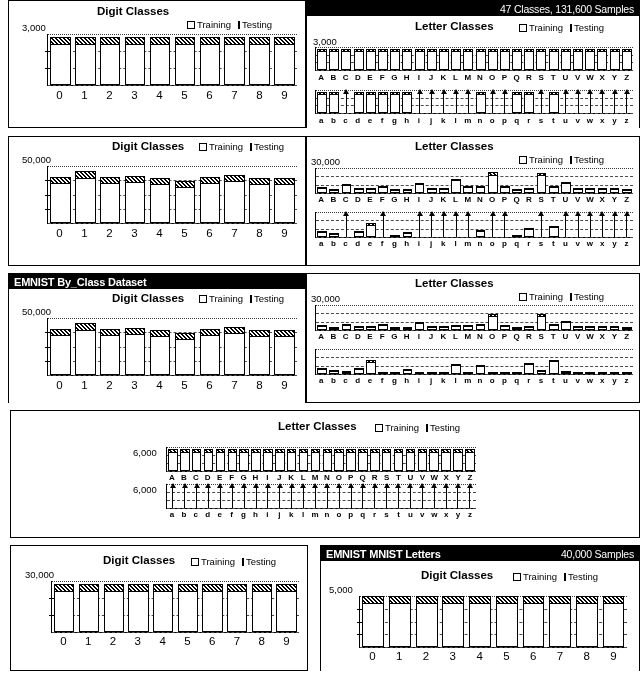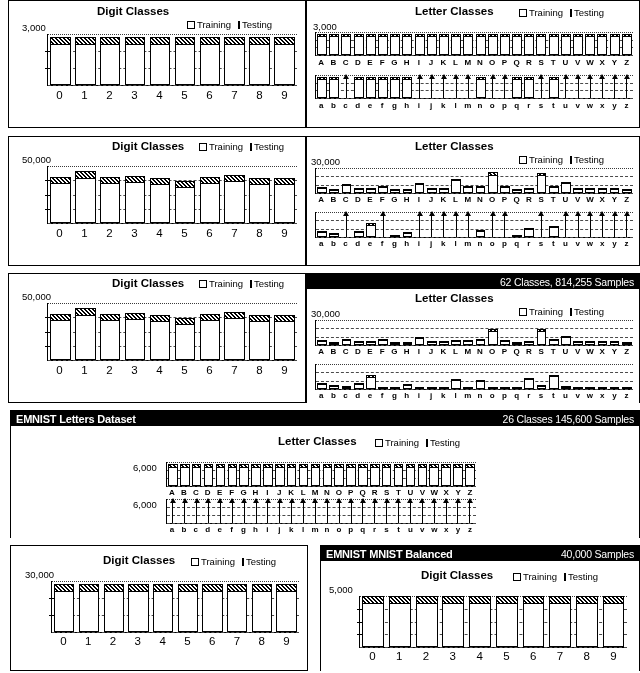--- a/index.html
+++ b/index.html
@@ -142,20 +142,23 @@
             <div class="xlab digit" style="width: 10%;">6</div>
             <div class="xlab digit" style="width: 10%;">7</div>
             <div class="xlab digit" style="width: 10%;">8</div>
             <div class="xlab digit" style="width: 10%;">9</div>
           </div>
       </div>
     </div>
   </div>
 
   <div class="panel" style="left:306px;top:0px;width:334px;height:128px;">
+    <div class="pnl-head" style="justify-content:flex-end;">
+      <span class="pnl-meta">47 Classes,  131,600 Samples</span>
+    </div>
     <div class="pnl-body" style="height:112px;">
       <div class="chart" style="position:absolute;inset:0;">
         <div class="chart-title" style="left:108px;top:4px;">Letter Classes</div>
         <div class="legend" style="left:212px;top:6px;">
           <span class="lg">
               <span class="sw"></span>
               <span>Training</span>
             </span>
           <span class="lg">
               <span class="sw test"></span>
@@ -875,20 +878,23 @@
             <div class="xlab sm" style="width: 3.84615%;">w</div>
             <div class="xlab sm" style="width: 3.84615%;">x</div>
             <div class="xlab sm" style="width: 3.84615%;">y</div>
             <div class="xlab sm" style="width: 3.84615%;">z</div>
           </div>
       </div>
     </div>
   </div>
 
   <div class="panel" style="left:8px;top:273px;width:298px;height:130px;">
+    <div class="pnl-head">
+      <span class="pnl-title">EMNIST By_Class Dataset</span>
+    </div>
     <div class="pnl-body" style="height:114px;">
       <div class="chart" style="position:absolute;inset:0;">
         <div class="chart-title" style="left:103px;top:3px;">Digit Classes</div>
         <div class="legend" style="left:190px;top:4px;">
           <span class="lg">
               <span class="sw"></span>
               <span>Training</span>
             </span>
           <span class="lg">
               <span class="sw test"></span>
@@ -968,23 +974,20 @@
             <div class="xlab digit" style="width: 10%;">6</div>
             <div class="xlab digit" style="width: 10%;">7</div>
             <div class="xlab digit" style="width: 10%;">8</div>
             <div class="xlab digit" style="width: 10%;">9</div>
           </div>
       </div>
     </div>
   </div>
 
   <div class="panel" style="left:306px;top:273px;width:334px;height:130px;">
-    <div class="pnl-head" style="justify-content:flex-end;">
-      <span class="pnl-meta">62 Classes,  814,255 Samples</span>
-    </div>
     <div class="pnl-body" style="height:114px;">
       <div class="chart" style="position:absolute;inset:0;">
         <div class="chart-title" style="left:108px;top:3px;">Letter Classes</div>
         <div class="legend" style="left:212px;top:17px;">
           <span class="lg">
               <span class="sw"></span>
               <span>Training</span>
             </span>
           <span class="lg">
               <span class="sw test"></span>
@@ -1322,24 +1325,20 @@
             <div class="xlab sm" style="width: 3.84615%;">w</div>
             <div class="xlab sm" style="width: 3.84615%;">x</div>
             <div class="xlab sm" style="width: 3.84615%;">y</div>
             <div class="xlab sm" style="width: 3.84615%;">z</div>
           </div>
       </div>
     </div>
   </div>
 
   <div class="panel" style="left:10px;top:410px;width:630px;height:128px;">
-    <div class="pnl-head">
-      <span class="pnl-title">EMNIST Letters Dataset</span>
-      <span class="pnl-meta">26 Classes  145,600 Samples</span>
-    </div>
     <div class="pnl-body" style="height:112px;">
       <div class="chart" style="position:absolute;inset:0;">
         <div class="chart-title" style="left:267px;top:9px;">Letter Classes</div>
         <div class="legend" style="left:364px;top:11px;">
           <span class="lg">
               <span class="sw"></span>
               <span>Training</span>
             </span>
           <span class="lg">
               <span class="sw test"></span>
@@ -1718,21 +1717,21 @@
             <div class="xlab digit" style="width: 10%;">7</div>
             <div class="xlab digit" style="width: 10%;">8</div>
             <div class="xlab digit" style="width: 10%;">9</div>
           </div>
       </div>
     </div>
   </div>
 
   <div class="panel" style="left:320px;top:545px;width:320px;height:126px;">
     <div class="pnl-head">
-      <span class="pnl-title">EMNIST MNIST Balanced</span>
+      <span class="pnl-title">EMNIST MNIST Letters</span>
       <span class="pnl-meta">40,000 Samples</span>
     </div>
     <div class="pnl-body" style="height:110px;">
       <div class="chart" style="position:absolute;inset:0;">
         <div class="chart-title" style="left:100px;top:8px;">Digit Classes</div>
         <div class="legend" style="left:192px;top:10px;">
           <span class="lg">
               <span class="sw"></span>
               <span>Training</span>
             </span>

